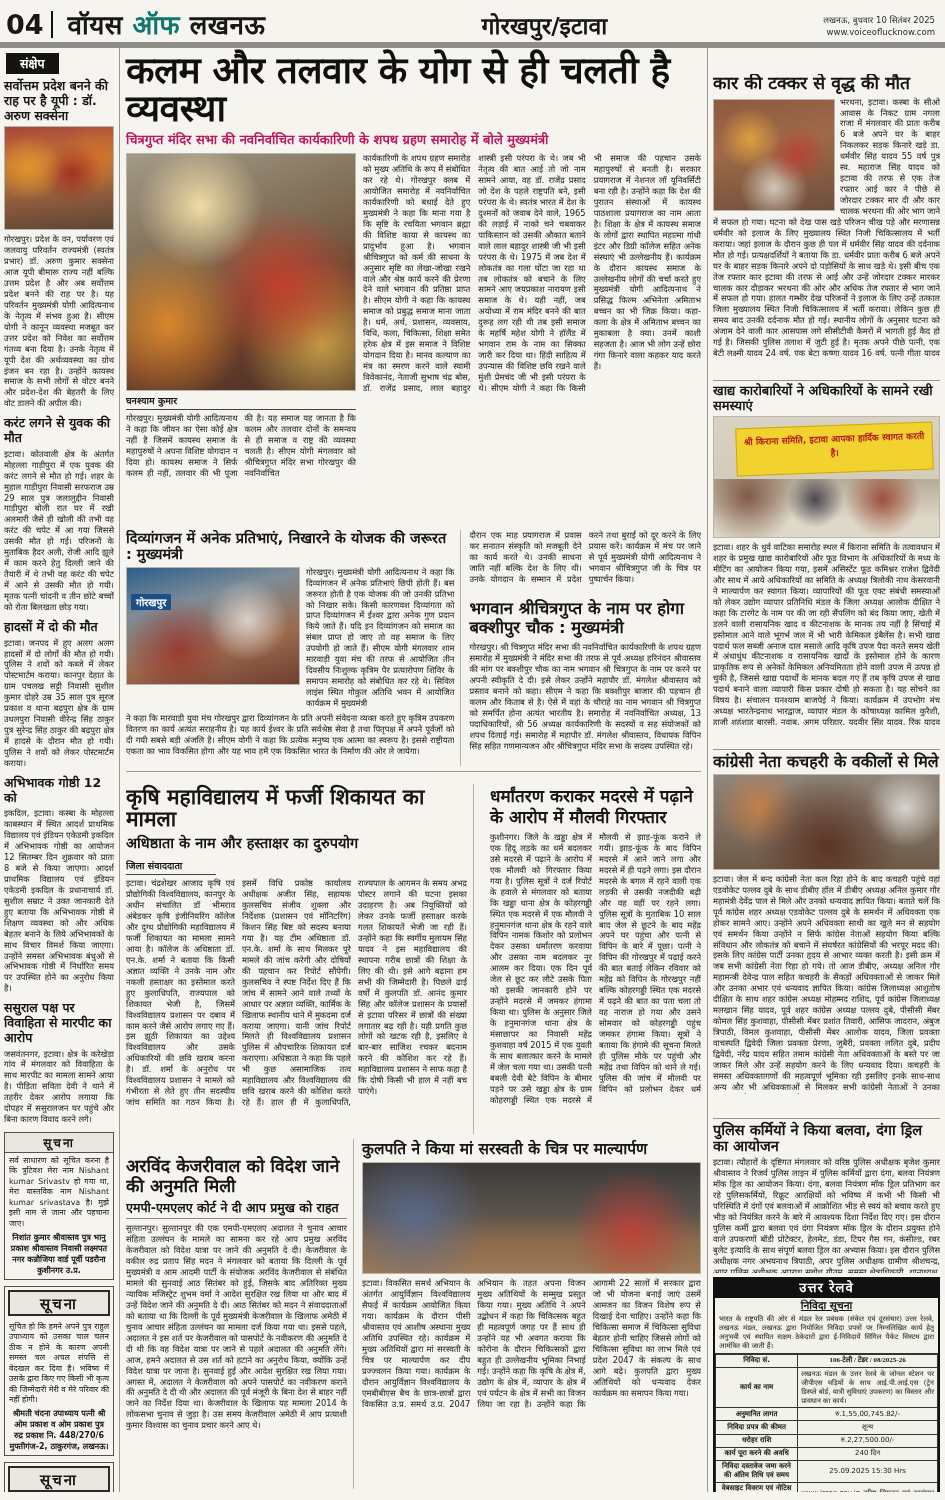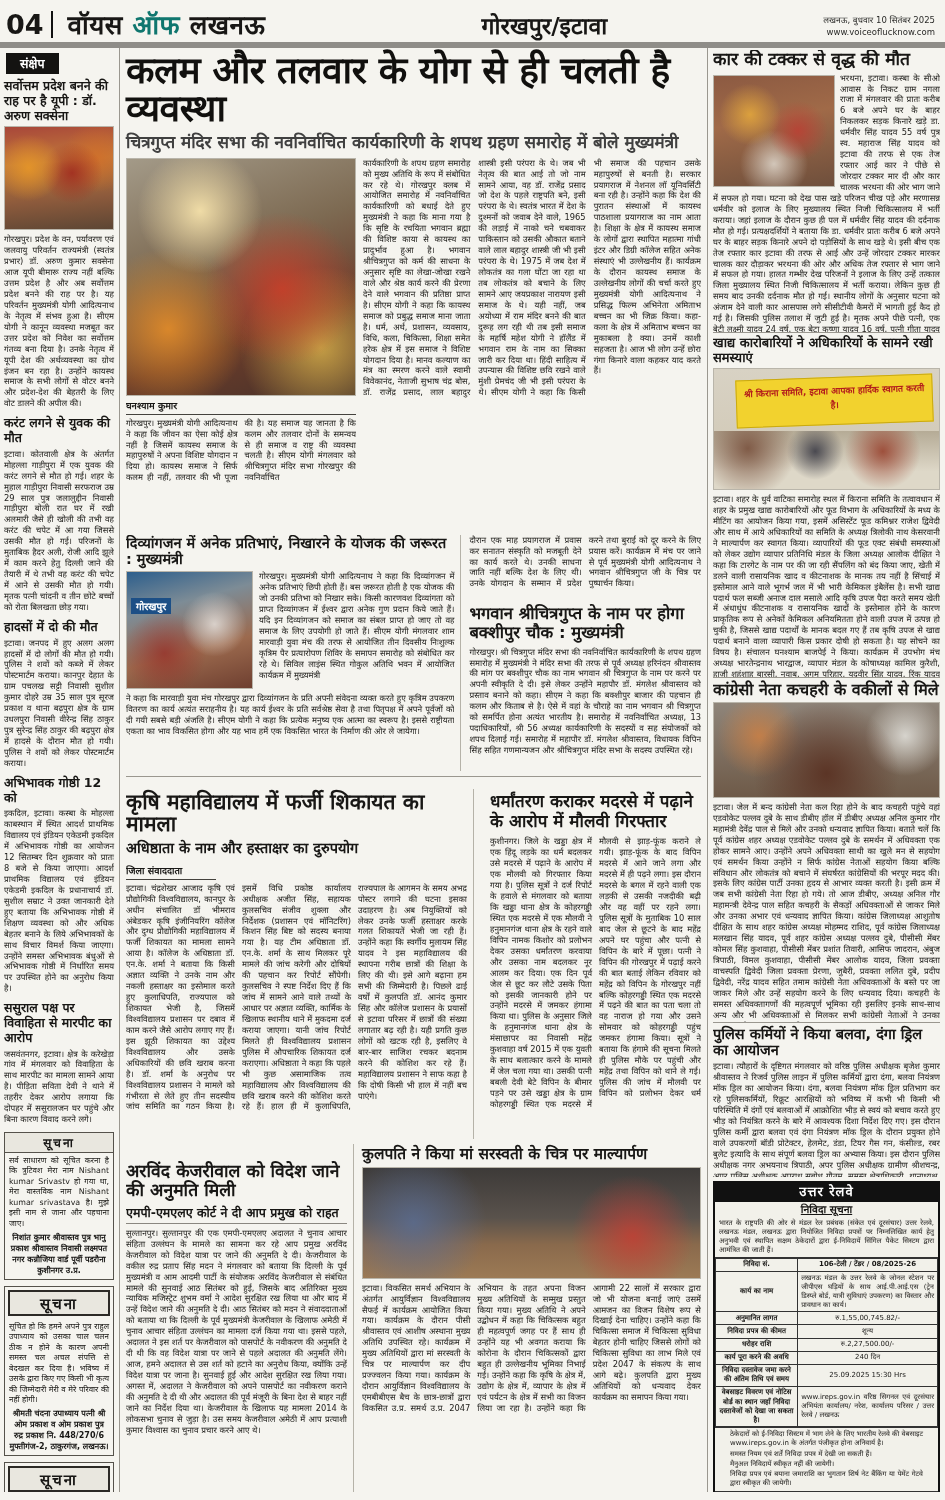--- a/index.html
+++ b/index.html
@@ -42,38 +42,38 @@
       linear-gradient(175deg,#a8473a 0%, #c27a3a 35%, #8c5a3c 70%, #5d4634 100%); }
   .notice { border:1px solid #55524b; margin:6px 0; padding:0 0 4px; }
   .notice-head { text-align:center; font-weight:bold; font-size:12px; background:#e9e7df;
     border-bottom:1px solid #55524b; padding:1px 0; letter-spacing:2px; }
   .notice-head.big { font-size:15px; border:2px solid #2c2a26; margin:3px; }
   .notice .body-txt { padding:3px 4px 0; font-size:7.9px; }
   .notice .sig { font-weight:bold; text-align:center; font-size:8px; padding:2px 4px 0; }
   
   .lead-headline { font-size:37px; font-weight:900; line-height:1.04; letter-spacing:-.5px;
     padding:2px 0 4px; color:#11100e; }
-  .lead-subhead { font-size:17px; font-weight:bold; line-height:1.1; padding:0 0 6px; color:#404040; }
+  .lead-subhead { font-size:13px; font-weight:bold; line-height:1.1; padding:0 0 6px; color:#be185d; }
   .lead-body { display:flex; gap:7px; height:372px; overflow:hidden; }
   .lead-left { width:230px; }
   .lead-photo { height:238px;
     background:
       radial-gradient(circle at 32% 22%, rgba(245,225,170,.95), transparent 26%),
       radial-gradient(circle at 68% 55%, rgba(205,60,40,.85), transparent 38%),
       radial-gradient(circle at 18% 72%, rgba(235,145,40,.85), transparent 32%),
       radial-gradient(circle at 85% 80%, rgba(240,200,80,.7), transparent 30%),
       linear-gradient(160deg,#a39a88 0%, #7d6a52 40%, #6a3c2a 70%, #46312a 100%); }
   .lead-intro { column-count:2; column-gap:7px; height:100px; overflow:hidden; }
   .lead-right { flex:1; column-count:3; column-gap:8px; overflow:hidden; }
   
   .row-a { display:flex; gap:8px; margin-top:5px; height:236px; overflow:hidden; }
   .divyang { width:336px; border-right:1px solid #b5b2a8; padding-right:6px; }
   .divyang h3 { font-size:14.5px; font-weight:900; line-height:1.12; margin-bottom:4px; }
   .divyang-flex { display:flex; gap:6px; }
-  .divyang-photo { width:127px; height:118px; flex:none;
+  .divyang-photo { width:174px; height:118px; flex:none;
     background:
       radial-gradient(circle at 70% 45%, rgba(235,230,225,.8), transparent 30%),
       radial-gradient(circle at 30% 70%, rgba(150,40,35,.7), transparent 35%),
       linear-gradient(165deg,#2c5e8c 0%, #7d8c96 30%, #9c6a4e 65%, #6e3f30 100%); }
   .photo-overlay { position:absolute; left:4px; top:26px; background:#1c4f86; color:#fff;
     font-size:10px; font-weight:bold; padding:1px 5px; }
   .divyang .body-txt.wrap { flex:1; }
   .side-strip { width:232px; }
   .lead-tail { column-count:2; column-gap:7px; height:66px; overflow:hidden; margin-bottom:4px; }
   .bhagwan h3 { font-size:16.5px; font-weight:900; line-height:1.15; margin:2px 0 4px; }
@@ -95,21 +95,21 @@
   .kejriwal .body-txt { height:276px; overflow:hidden; }
   .kulpati { flex:1; }
   .kulpati h3 { font-size:15.5px; font-weight:900; line-height:1.1; margin:2px 0 4px; }
   .kulpati-photo { height:112px; margin-bottom:4px;
     background:
       radial-gradient(circle at 80% 62%, rgba(200,60,50,.8), transparent 22%),
       radial-gradient(circle at 15% 50%, rgba(90,110,150,.8), transparent 25%),
       linear-gradient(180deg,#3d3a38 0%, #59524c 45%, #8a6a4c 70%, #9c7a55 100%); }
   .kulpati .body-cols { column-count:3; column-gap:7px; height:186px; overflow:hidden; }
   
-  .r-art { overflow:hidden; }
+  .r-art { overflow:hidden;margin-top:24px; }
   .r-art h3 { font-weight:900; line-height:1.12; }
   .car { height:282px; }
   .car h3 { font-size:17.5px; margin-bottom:3px; }
   .car-photo { float:left; width:122px; height:112px; margin:2px 5px 2px 0;
     background:
       radial-gradient(circle at 30% 35%, rgba(230,170,60,.85), transparent 28%),
       radial-gradient(circle at 70% 50%, rgba(190,60,50,.8), transparent 30%),
       radial-gradient(circle at 50% 80%, rgba(230,225,215,.8), transparent 32%),
       linear-gradient(170deg,#8c5a42 0%, #a06a48 40%, #6e4f3c 100%); }
   .khadya { height:345px; border-top:1px solid #9a978f; padding-top:3px; }
@@ -312,21 +312,21 @@
       </div>
 
       <div class="railway">
         <div class="rw-org">उत्तर रेलवे</div>
         <div class="rw-title">निविदा सूचना</div>
         <div class="rw-intro">भारत के राष्ट्रपति की ओर से मंडल रेल प्रबंधक (संकेत एवं दूरसंचार) उत्तर रेलवे, लखनऊ मंडल, लखनऊ द्वारा नियोजित निविदा प्रपत्रों पर निम्नलिखित कार्य हेतु अनुभवी एवं स्थापित सक्षम ठेकेदारों द्वारा ई-निविदायें सिंगिल पैकेट सिस्टम द्वारा आमंत्रित की जाती हैं।</div>
         <table class="rw-table">
           <tbody>
             <tr>
               <td class="lbl">निविदा सं.</td>
-              <td class="val" style="font-weight:bold;">106-टेली / टेंडर / 08/2025-26</td>
+              <td class="val" style="font-weight:bold;font-family:Liberation Serif, serif;">106-टेली / टेंडर / 08/2025-26</td>
             </tr>
             <tr>
               <td class="lbl">कार्य का नाम</td>
               <td class="val left">लखनऊ मंडल के उत्तर रेलवे के जोनल स्टेशन पर जीपीएस घड़ियों के साथ आई.पी.आई.एस (ट्रेन डिस्प्ले बोर्ड, यात्री सुविधाएं उपकरण) का विस्तार और प्रावधान का कार्य।</td>
             </tr>
             <tr>
               <td class="lbl">अनुमानित लागत</td>
               <td class="val">रु.1,55,00,745.82/-</td>
             </tr>
             <tr>

